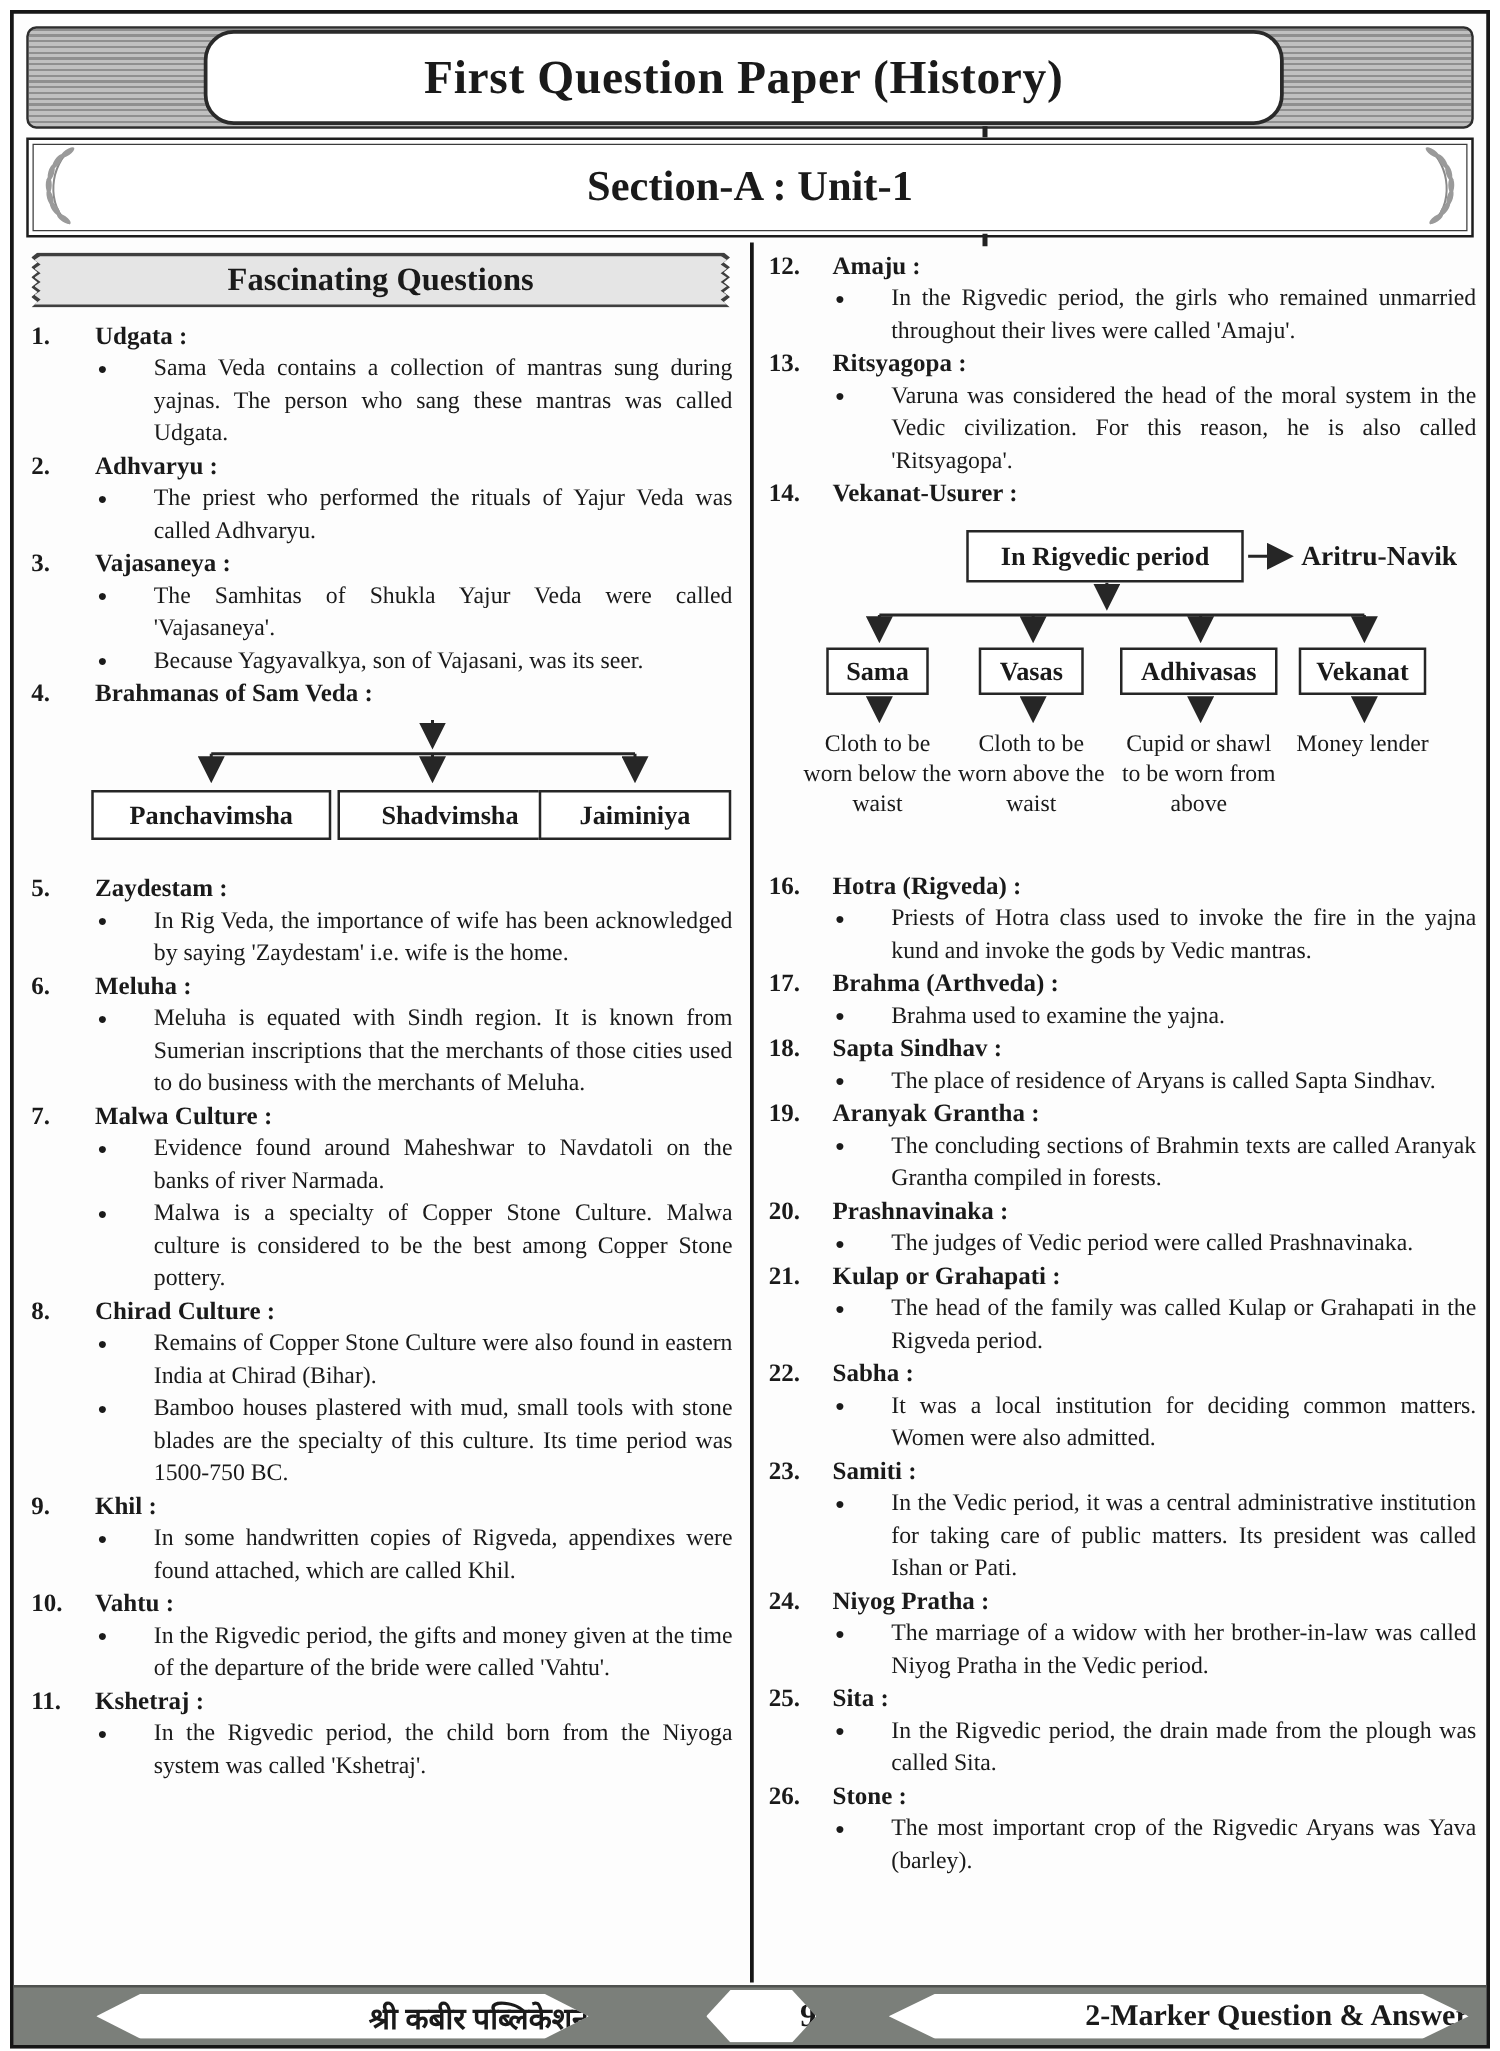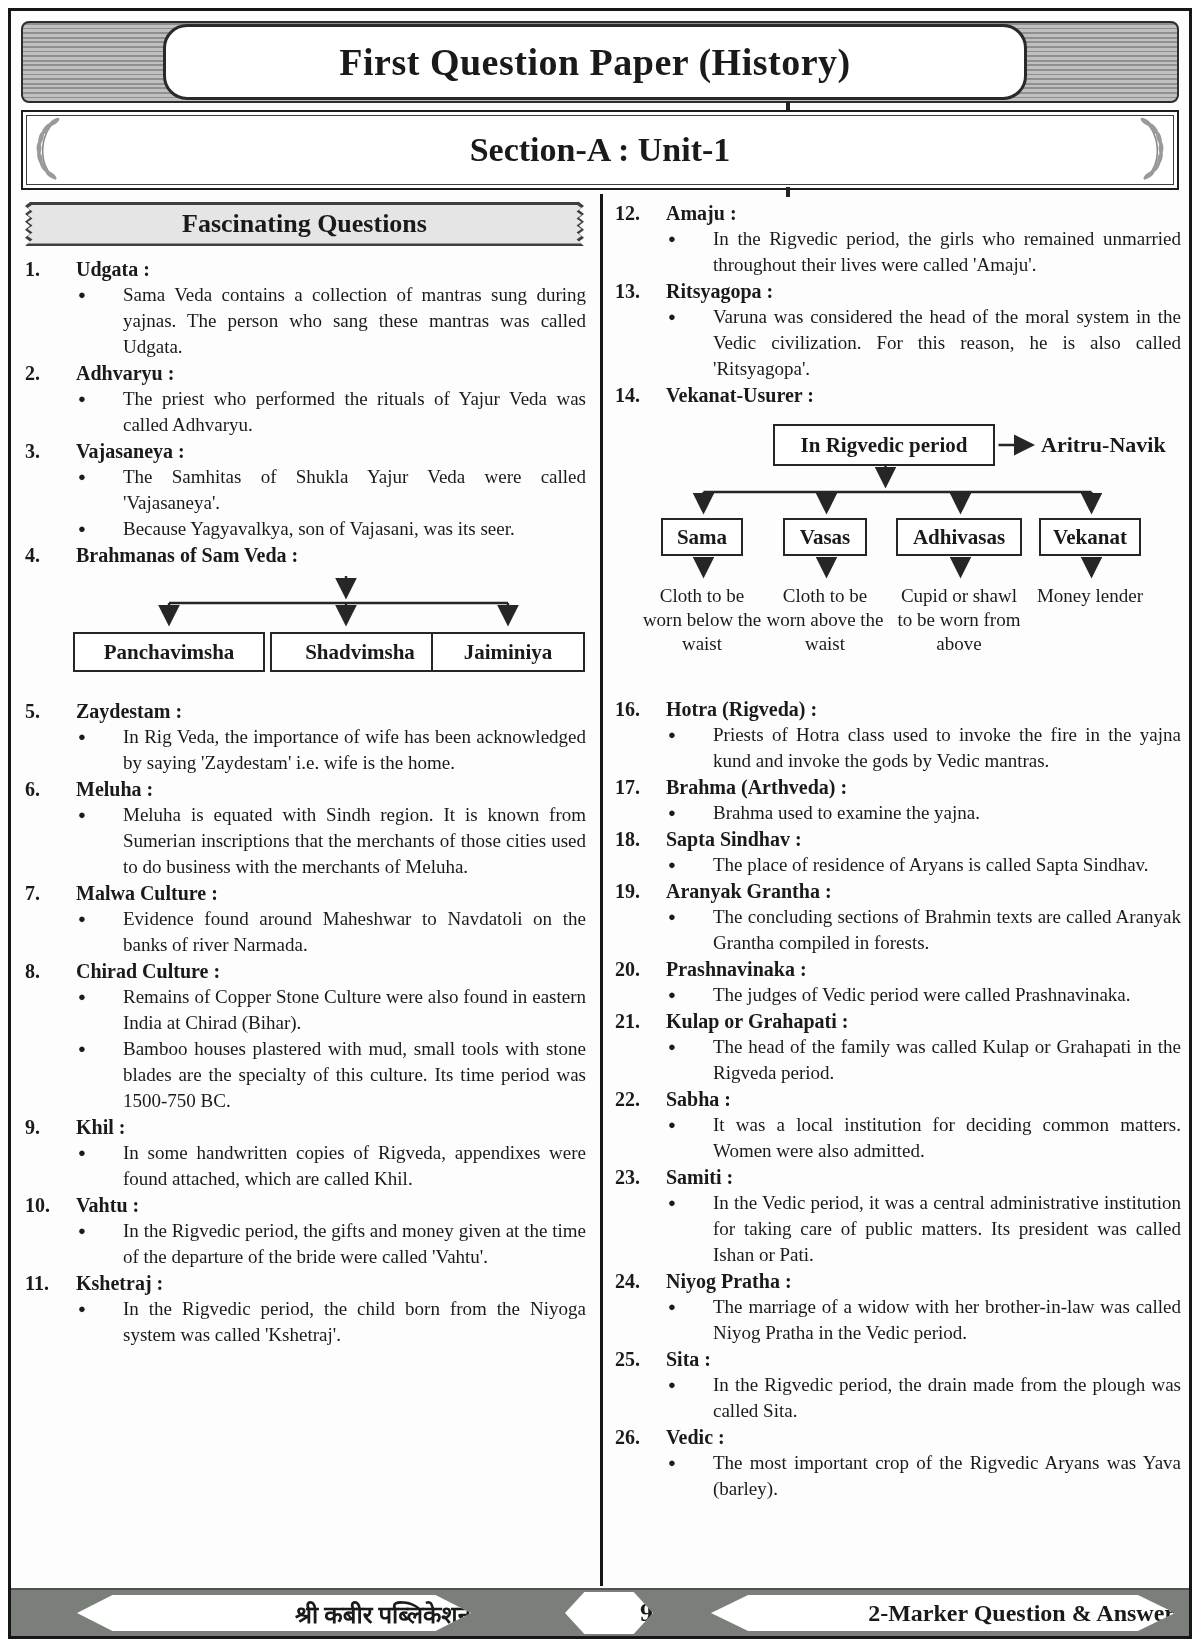--- a/index.html
+++ b/index.html
@@ -181,20 +181,21 @@
       <div class="item">
         <span class="num">6.</span>
         <div class="ititle">Meluha :</div>
         <div class="brow"><span class="dot"></span><span>Meluha is equated with Sindh region. It is known from Sumerian inscriptions that the merchants of those cities used to do business with the merchants of Meluha.</span></div>
       </div>
 
       <div class="item">
         <span class="num">7.</span>
         <div class="ititle">Malwa Culture :</div>
         <div class="brow"><span class="dot"></span><span>Evidence found around Maheshwar to Navdatoli on the banks of river Narmada.</span></div>
+        <div class="brow"><span class="dot"></span><span>Malwa is a specialty of Copper Stone Culture. Malwa culture is considered to be the best among Copper Stone pottery.</span></div>
       </div>
 
       <div class="item">
         <span class="num">8.</span>
         <div class="ititle">Chirad Culture :</div>
         <div class="brow"><span class="dot"></span><span>Remains of Copper Stone Culture were also found in eastern India at Chirad (Bihar).</span></div>
         <div class="brow"><span class="dot"></span><span>Bamboo houses plastered with mud, small tools with stone blades are the specialty of this culture. Its time period was 1500-750 BC.</span></div>
       </div>
 
       <div class="item">
@@ -322,21 +323,21 @@
       </div>
 
       <div class="item">
         <span class="num">25.</span>
         <div class="ititle">Sita :</div>
         <div class="brow"><span class="dot"></span><span>In the Rigvedic period, the drain made from the plough was called Sita.</span></div>
       </div>
 
       <div class="item">
         <span class="num">26.</span>
-        <div class="ititle">Vedic :</div>
+        <div class="ititle">Stone :</div>
         <div class="brow"><span class="dot"></span><span>The most important crop of the Rigvedic Aryans was Yava (barley).</span></div>
       </div>
 
     </div>
   </div>
 
   <div class="footer">
     <div class="fshape f-left">
       <span>श्री कबीर पब्लिकेशन</span>
     </div>

